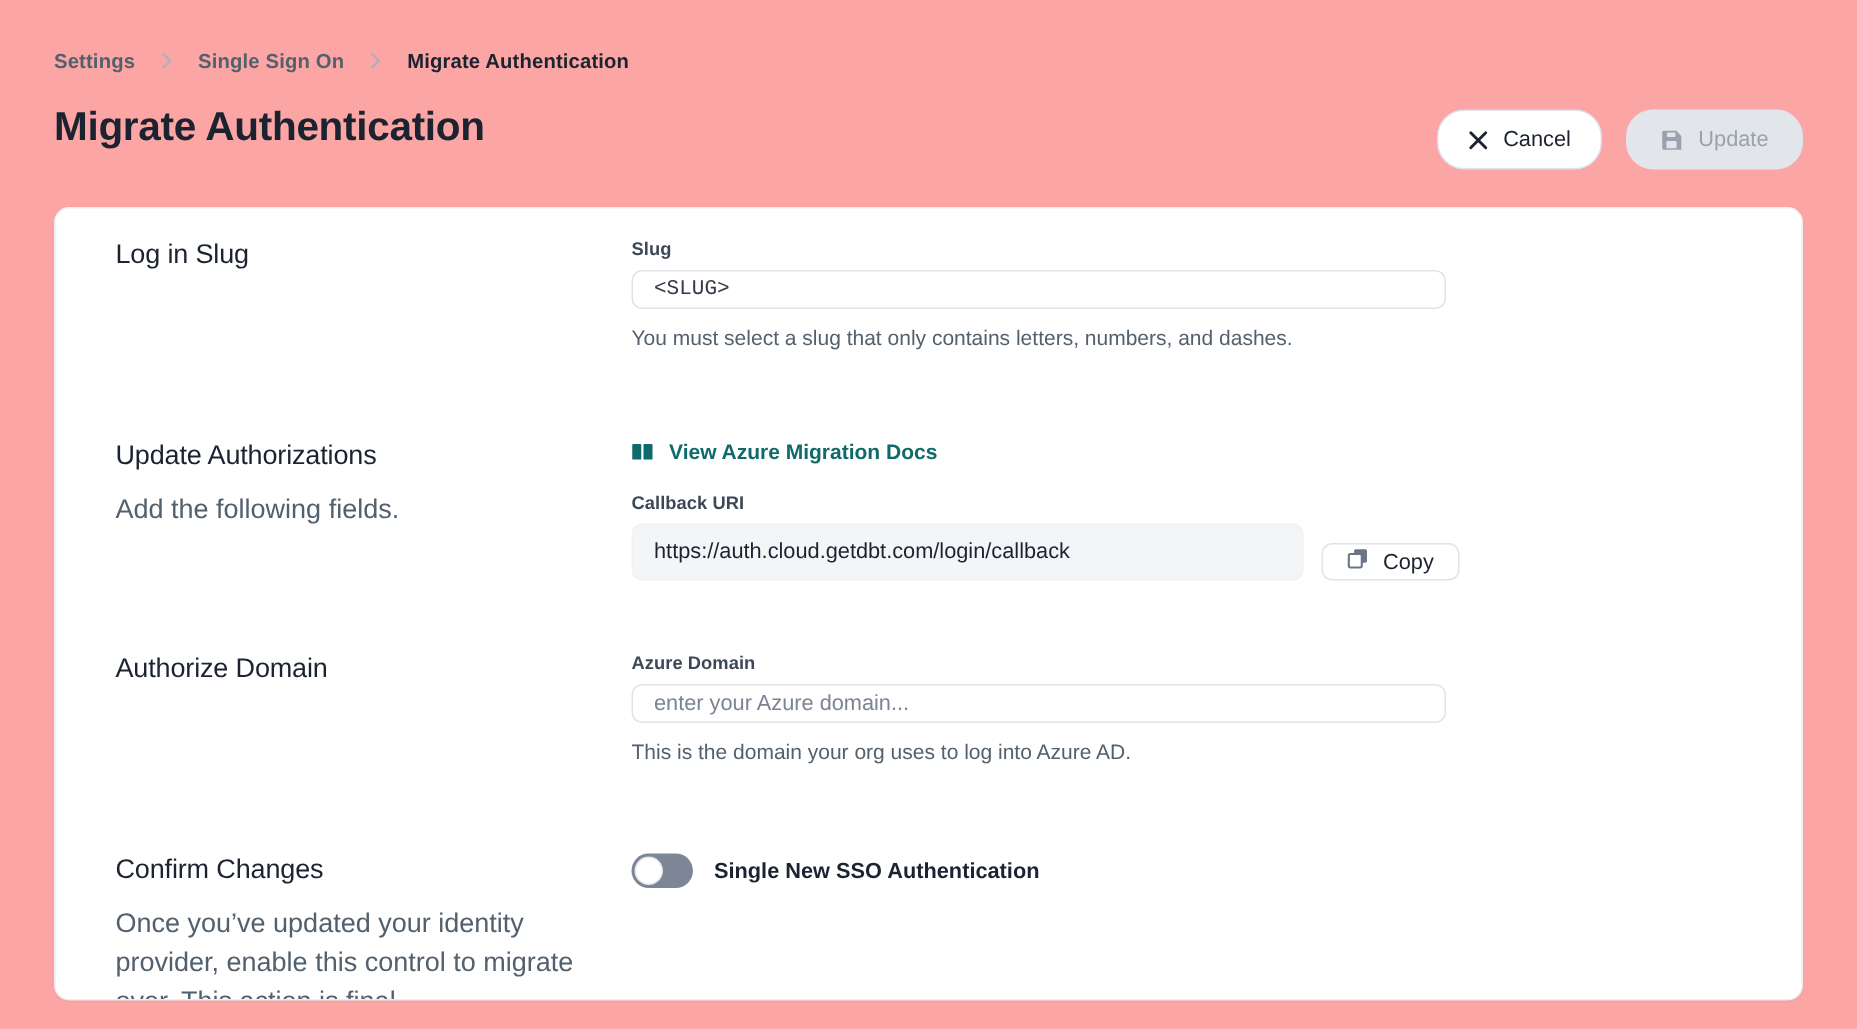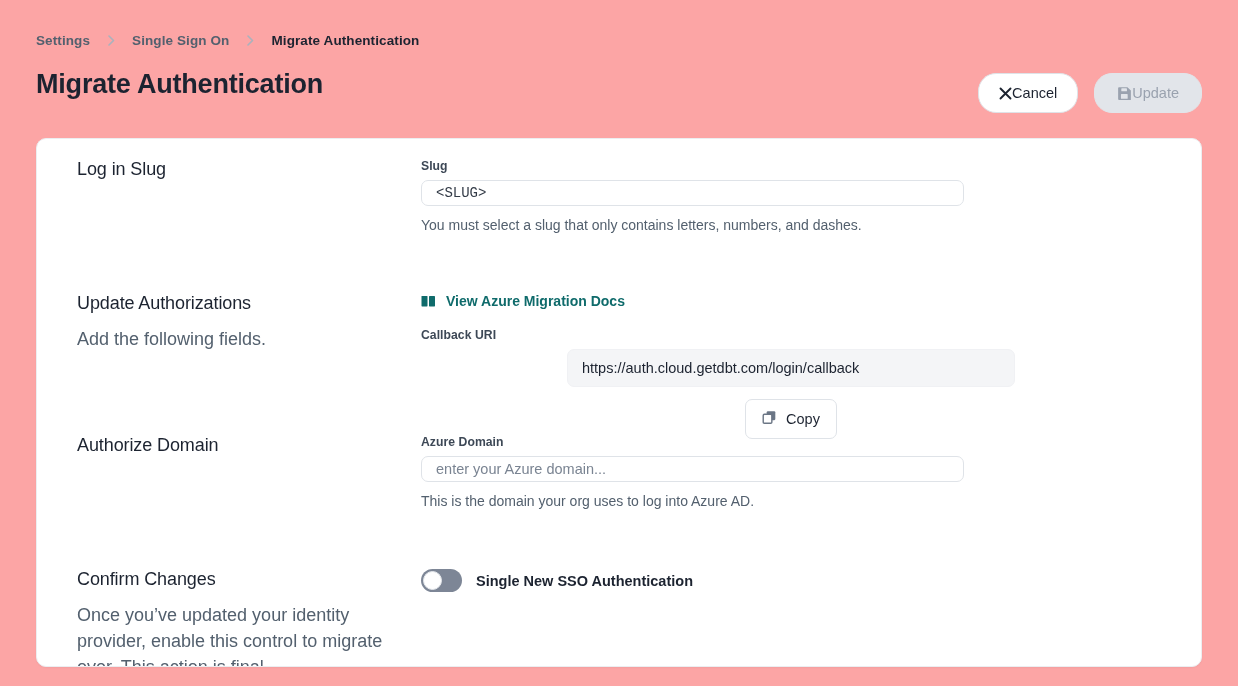--- a/index.html
+++ b/index.html
@@ -67,20 +67,21 @@
     color: #1c2330;
     letter-spacing: -0.2px;
     line-height: 1.1;
   }
   .actions { display: flex; align-items: center; gap: 16px; }
 
   .btn {
     display: inline-flex;
     align-items: center;
     justify-content: center;
+    gap: 10px;
     height: 40px;
     padding: 0 20px;
     border-radius: 18px;
     font-size: 14.5px;
     font-weight: 400;
     cursor: pointer;
     white-space: nowrap;
     margin-top: 16px;
   }
   .btn-cancel {
@@ -166,35 +167,35 @@
     font-size: 14.5px;
     color: #1c2330;
   }
   .input.mono {
     font-family: "Liberation Mono", "DejaVu Sans Mono", monospace;
     font-size: 14px;
     color: #333b47;
   }
   .input.placeholder { color: #7a8492; }
 
-  .readonly-row { display: flex; align-items: center; gap: 12px; flex-direction: column; }
+  .readonly-row { display: flex; align-items: flex-end; gap: 12px; }
   .readonly-field {
     width: 448px;
     height: 38px;
     background: #f4f5f7;
     border: 1px solid #f0f1f4;
     border-radius: 7px;
     display: flex;
     align-items: center;
     padding: 0 14px;
     font-size: 14.5px;
     color: #1c2330;
   }
   .btn-copy {
-    height: 40px;
+    height: 25px;
     padding: 0 16px;
     gap: 9px;
     background: #ffffff;
     border: 1px solid #dfe3e8;
     border-radius: 7px;
     color: #1c2330;
     font-size: 14.5px;
     display: inline-flex;
     align-items: center;
     cursor: pointer;

